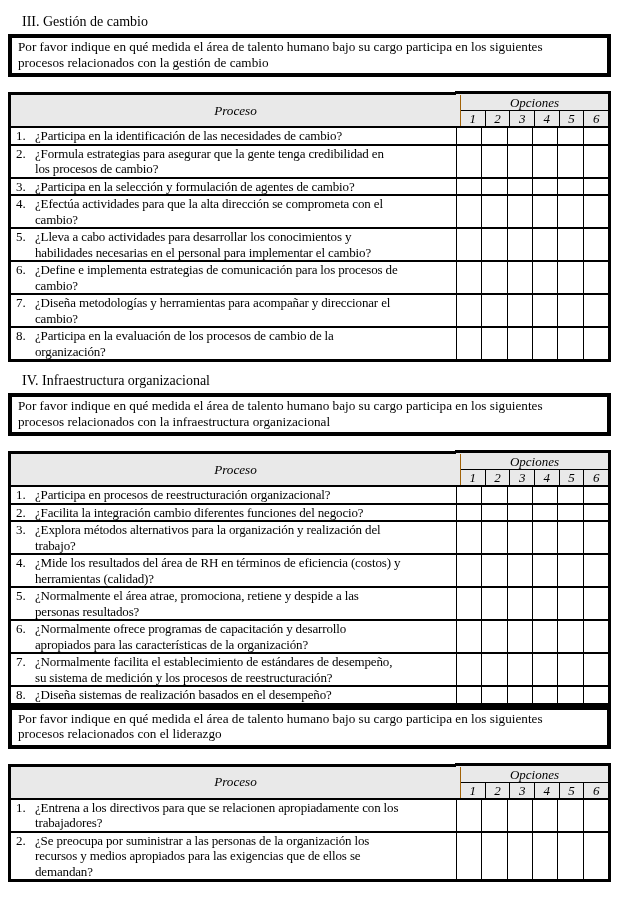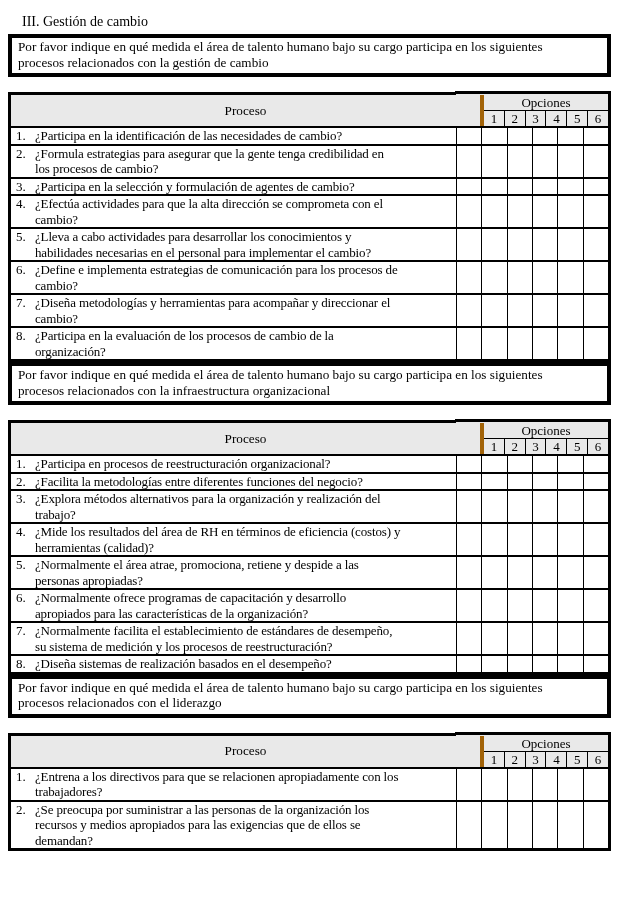--- a/index.html
+++ b/index.html
@@ -35,26 +35,26 @@
   
   .notch {
     position:absolute; top:-4px; right:-3px;
     width:156px; height:7px;
     background:#e9e9e9;
     border-top:3px solid #000;
     border-right:3px solid #000;
     border-left:1px solid #000;
   }
 
-  .thead { display:flex; background:#e9e9e9; border-bottom:2px solid #000; position:relative; }
+  .thead { display:flex; background:#e9e9e9; border-bottom:2px solid #000; position:relative;font-style:italic; }
   .phead {
     flex:1; display:flex; align-items:center; justify-content:center;
     font-size:13.2px;
   }
-  .ohead { width:128px; flex:none; border-left:4px solid #a16207; }
+  .ohead { width:148px; flex:none; border-left:1px solid #a16207; }
   .otitle { text-align:center; line-height:14px; padding-top:1px; border-bottom:1px solid #000; }
   .onums { display:flex; }
   .onum { flex:1; text-align:center; line-height:14px; padding-top:1px; border-left:1px solid #000; }
   .onum:first-child { border-left:none; }
 
   .trow { display:flex; background:#fff; }
   .trow + .trow { border-top:2px solid #000; }
   .qcell { flex:1; display:flex; padding:0 3px 0 5px; }
   .qnum { width:19px; flex:none; line-height:15.5px; }
   .qtext { flex:1; white-space:pre-line; line-height:15.5px; letter-spacing:-0.15px; }
@@ -214,20 +214,21 @@
               <div class="ocell"></div>
               <div class="ocell"></div>
           </div>
         </div>
 
       </div>
     </div>
   </section>
 
   <section class="sec">
+    <h2 class="sec-title">IV. Infraestructura organizacional</h2>
     <div class="ibox">Por favor indique en qué medida el área de talento humano bajo su cargo participa en los siguientes
 procesos relacionados con la infraestructura organizacional</div>
 
     <div class="qtable">
       <div class="notch"></div>
       <div class="thead">
         <div class="phead">Proceso</div>
         <div class="ohead">
           <div class="otitle">Opciones</div>
           <div class="onums">
@@ -253,21 +254,21 @@
               <div class="ocell"></div>
               <div class="ocell"></div>
               <div class="ocell"></div>
               <div class="ocell"></div>
           </div>
         </div>
 
         <div class="trow">
           <div class="qcell">
             <span class="qnum">2.</span>
-            <span class="qtext">¿Facilita la metodologías entre diferentes funciones del negocio?</span>
+            <span class="qtext">¿Facilita la integración cambio diferentes funciones del negocio?</span>
           </div>
           <div class="opts">
             <div class="ocell"></div>
               <div class="ocell"></div>
               <div class="ocell"></div>
               <div class="ocell"></div>
               <div class="ocell"></div>
               <div class="ocell"></div>
           </div>
         </div>
@@ -301,21 +302,21 @@
               <div class="ocell"></div>
               <div class="ocell"></div>
               <div class="ocell"></div>
           </div>
         </div>
 
         <div class="trow">
           <div class="qcell">
             <span class="qnum">5.</span>
             <span class="qtext">¿Normalmente el área atrae, promociona, retiene y despide a las
-personas apropiadas?</span>
+personas resultados?</span>
           </div>
           <div class="opts">
             <div class="ocell"></div>
               <div class="ocell"></div>
               <div class="ocell"></div>
               <div class="ocell"></div>
               <div class="ocell"></div>
               <div class="ocell"></div>
           </div>
         </div>

